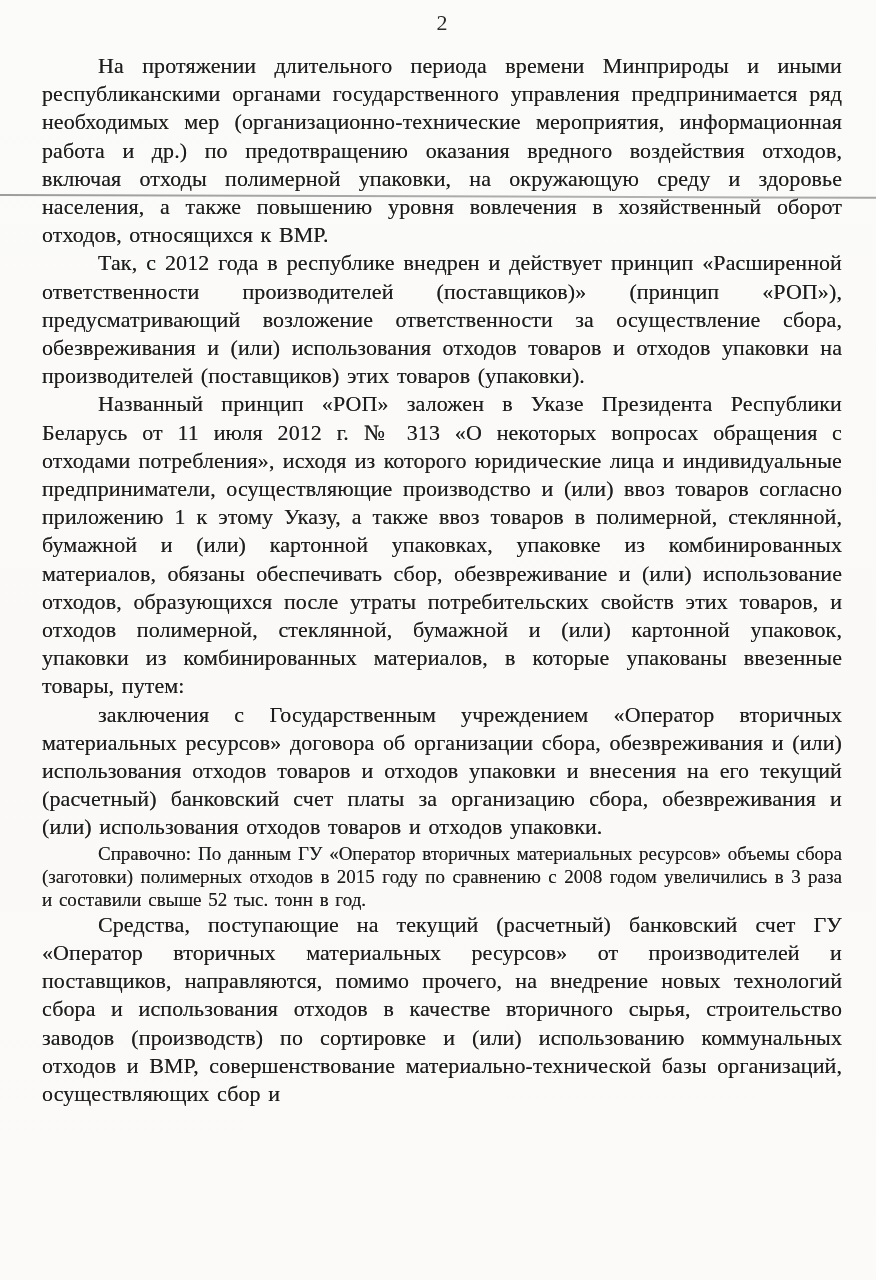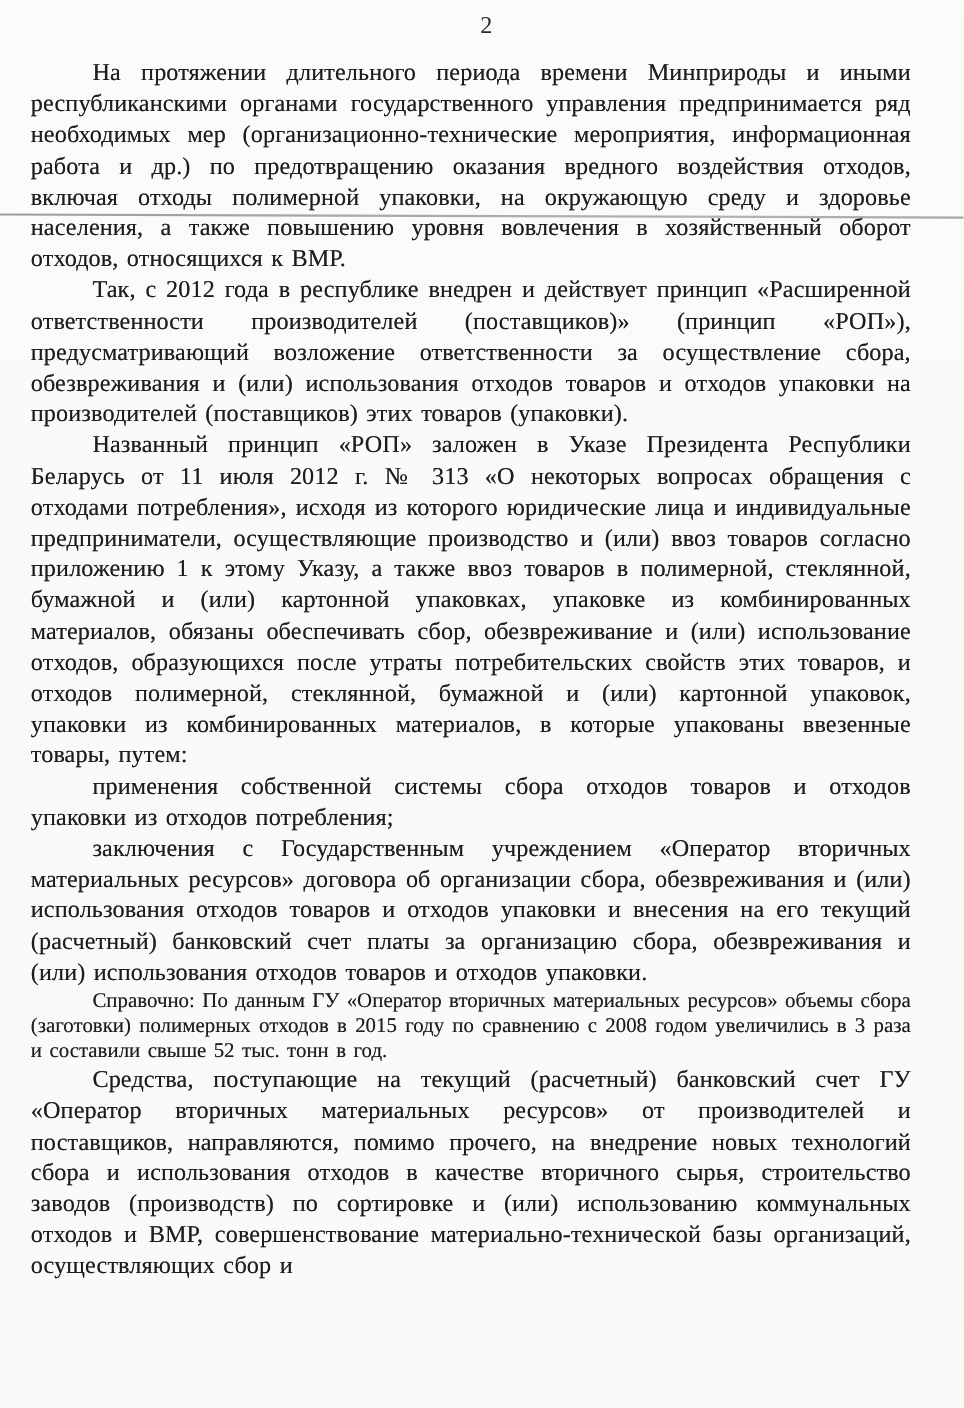--- a/index.html
+++ b/index.html
@@ -25,21 +25,21 @@
     width: 800px;
     margin-left: 42px;
     text-align: center;
     font-size: 22px;
     line-height: 28px;
     color: #2a2a2a;
   }
   .content {
     position: absolute;
     top: 52px;
-    left: 28px;
+    left: 42px;
     width: 800px;
   }
   p {
     margin: 0;
     text-align: justify;
     text-align-last: left;
   }
   p.body {
     font-size: 22px;
     line-height: 28.2px;
@@ -73,19 +73,18 @@
 <div class="page">
 
   <div class="scan-line"></div>
 
   <div class="page-number">2</div>
 
   <div class="content">
     <p class="body">На протяжении длительного периода времени Минприроды и иными республиканскими органами государственного управления предпринимается ряд необходимых мер (организационно-технические мероприятия, информационная работа и др.) по предотвращению оказания вредного воздействия отходов, включая отходы полимерной упаковки, на окружающую среду и здоровье населения, а также повышению уровня вовлечения в хозяйственный оборот отходов, относящихся к ВМР.</p>
     <p class="body">Так, с 2012 года в республике внедрен и действует принцип «Расширенной ответственности производителей (поставщиков)» (принцип «РОП»), предусматривающий возложение ответственности за осуществление сбора, обезвреживания и (или) использования отходов товаров и отходов упаковки на производителей (поставщиков) этих товаров (упаковки).</p>
     <p class="body">Названный принцип «РОП» заложен в Указе Президента Республики Беларусь от 11 июля 2012 г. № 313 «О некоторых вопросах обращения с отходами потребления», исходя из которого юридические лица и индивидуальные предприниматели, осуществляющие производство и (или) ввоз товаров согласно приложению 1 к этому Указу, а также ввоз товаров в полимерной, стеклянной, бумажной и (или) картонной упаковках, упаковке из комбинированных материалов, обязаны обеспечивать сбор, обезвреживание и (или) использование отходов, образующихся после утраты потребительских свойств этих товаров, и отходов полимерной, стеклянной, бумажной и (или) картонной упаковок, упаковки из комбинированных материалов, в которые упакованы ввезенные товары, путем:</p>
-    <p class="body">применения собственной системы сбора отходов товаров и отходов упаковки из отходов потребления;</p>
     <p class="body">заключения с Государственным учреждением «Оператор вторичных материальных ресурсов» договора об организации сбора, обезвреживания и (или) использования отходов товаров и отходов упаковки и внесения на его текущий (расчетный) банковский счет платы за организацию сбора, обезвреживания и (или) использования отходов товаров и отходов упаковки.</p>
     <p class="note">Справочно: По данным ГУ «Оператор вторичных материальных ресурсов» объемы сбора (заготовки) полимерных отходов в 2015 году по сравнению с 2008 годом увеличились в 3 раза и составили свыше 52 тыс. тонн в год.</p>
     <p class="body">Средства, поступающие на текущий (расчетный) банковский счет ГУ «Оператор вторичных материальных ресурсов» от производителей и поставщиков, направляются, помимо прочего, на внедрение новых технологий сбора и использования отходов в качестве вторичного сырья, строительство заводов (производств) по сортировке и (или) использованию коммунальных отходов и ВМР, совершенствование материально-технической базы организаций, осуществляющих сбор и</p>
   </div>
 
 </div>
 
 </body></html>

